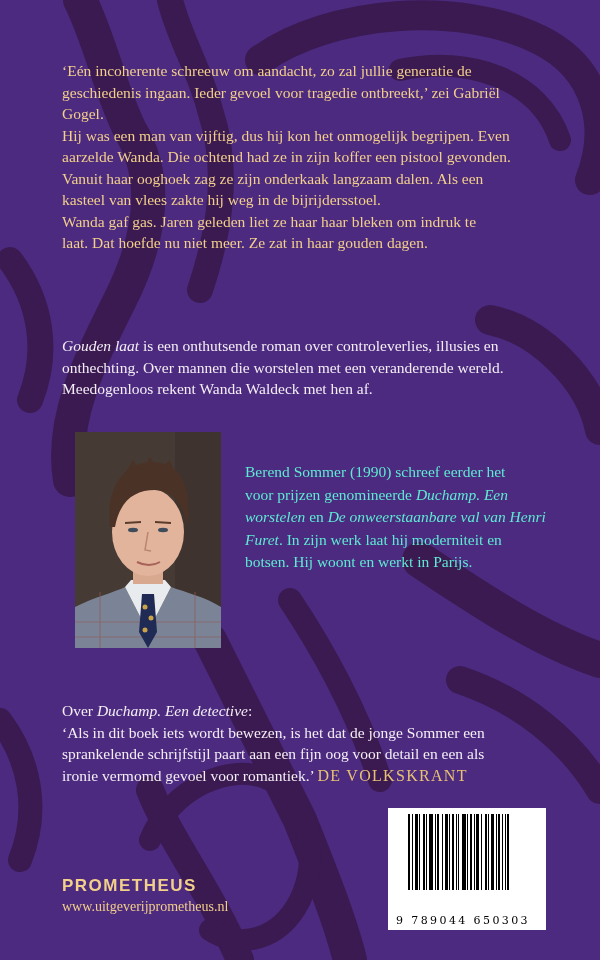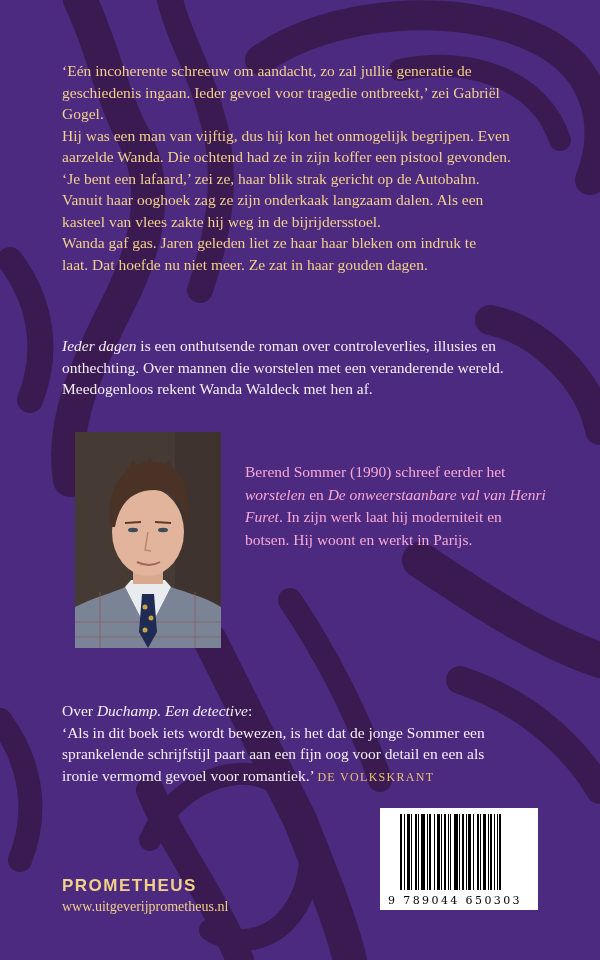--- a/index.html
+++ b/index.html
@@ -5,27 +5,27 @@
   html,body{margin:0;padding:0;}
   body{width:600px;height:960px;overflow:hidden;background:#4c2a7f;position:relative;font-family:"DejaVu Serif","Liberation Serif",serif;}
   .bg-art{position:absolute;left:0;top:0;width:600px;height:960px;z-index:0;}
   .content{position:absolute;left:0;top:0;width:600px;height:960px;z-index:1;}
   .p{position:absolute;left:62px;width:520px;font-family:"Liberation Serif","DejaVu Serif",serif;font-size:15.5px;line-height:21.5px;}
   .gold{color:#f2cf8a;}
   .white{color:#f4eef6;}
   .line{display:block;white-space:nowrap;}
   .intro{top:60px;}
   .blurb{top:335px;}
-  .bio{position:absolute;left:245px;top:461px;width:330px;font-family:"Liberation Serif","DejaVu Serif",serif;font-size:15.5px;line-height:22.5px;color:#f9a8d4;}
+  .bio{position:absolute;left:245px;top:461px;width:330px;font-family:"Liberation Serif","DejaVu Serif",serif;font-size:15.5px;line-height:22.5px;color:#5eead4;}
   .photo{position:absolute;left:75px;top:432px;width:146px;height:216px;background:linear-gradient(180deg,#4b3e38 0%,#3a302b 55%,#3f3a40 100%);overflow:hidden;}
   .review{top:676px;margin-top:24px;}
-  .source{color:#e8c173;font-size:12px;letter-spacing:1.3px;}
+  .source{color:#e8c173;font-size:16px;letter-spacing:1.3px;}
   .logo{position:absolute;left:62px;top:876px;color:#f2cf8a;font-family:"Liberation Sans","DejaVu Sans",sans-serif;font-size:17px;letter-spacing:1.5px;font-weight:bold;}
   .url{position:absolute;left:62px;top:899px;color:#f2cf8a;font-family:"Liberation Serif","DejaVu Serif",serif;font-size:14px;}
-  .barcode{position:absolute;left:380px;top:808px;width:158px;height:102px;background:#ffffff;}
+  .barcode{position:absolute;left:388px;top:808px;width:158px;height:122px;background:#ffffff;}
   .bars{position:absolute;left:20px;top:6px;width:124px;height:76px;display:flex;align-items:stretch;}
   .bar{background:#000;height:100%;}
   .isbn{position:absolute;left:8px;bottom:3px;width:146px;font-family:"DejaVu Serif",serif;font-size:11px;letter-spacing:2.4px;color:#000;}
   i{font-style:italic;}
 </style>
 </head>
 <body>
 
 <svg class="bg-art" viewBox="0 0 600 960" xmlns="http://www.w3.org/2000/svg">
   <g fill="none" stroke="#3b1a52" stroke-linecap="round" stroke-linejoin="round">
@@ -46,29 +46,28 @@
 </svg>
 
 <div class="content">
 
   <div class="p gold intro">
     <span class="line">‘Eén incoherente schreeuw om aandacht, zo zal jullie generatie de</span>
     <span class="line">geschiedenis ingaan. Ieder gevoel voor tragedie ontbreekt,’ zei Gabriël</span>
     <span class="line">Gogel.</span>
     <span class="line">Hij was een man van vijftig, dus hij kon het onmogelijk begrijpen. Even</span>
     <span class="line">aarzelde Wanda. Die ochtend had ze in zijn koffer een pistool gevonden.</span>
-    <span class="line">‘Je bent een lafaard,’ zei ze, haar blik strak gericht op de Autobahn.</span>
     <span class="line">Vanuit haar ooghoek zag ze zijn onderkaak langzaam dalen. Als een</span>
     <span class="line">kasteel van vlees zakte hij weg in de bijrijdersstoel.</span>
     <span class="line">Wanda gaf gas. Jaren geleden liet ze haar haar bleken om indruk te</span>
     <span class="line">laat. Dat hoefde nu niet meer. Ze zat in haar gouden dagen.</span>
   </div>
 
   <div class="p white blurb">
-    <span class="line"><i>Ieder dagen</i><span> is een onthutsende roman over controleverlies, illusies en</span></span>
+    <span class="line"><i>Gouden laat</i><span> is een onthutsende roman over controleverlies, illusies en</span></span>
     <span class="line">onthechting. Over mannen die worstelen met een veranderende wereld.</span>
     <span class="line">Meedogenloos rekent Wanda Waldeck met hen af.</span>
   </div>
 
   <div class="photo" title="Author portrait: man in plaid jacket and patterned tie">
     <svg width="146" height="216" viewBox="0 0 146 216" xmlns="http://www.w3.org/2000/svg">
       <rect x="0" y="0" width="146" height="216" fill="#463a34"></rect>
       <rect x="100" y="0" width="46" height="216" fill="#3e332e"></rect>
 
       <path d="M0,216 L0,175 C20,165 40,160 50,155 L73,200 L96,155 C110,160 130,165 146,175 L146,216 Z" fill="#7b8496"></path>
@@ -92,20 +91,21 @@
       <ellipse cx="88" cy="98" rx="5" ry="2.2" fill="#3e4b5b"></ellipse>
       <path d="M50,91 L66,90 M80,90 L96,91" stroke="#5a3b2c" stroke-width="2"></path>
 
       <path d="M73,100 L70,118 L76,119" stroke="#b98670" stroke-width="1.5" fill="none"></path>
       <path d="M62,130 C70,134 78,134 85,130" stroke="#a8625a" stroke-width="2" fill="none"></path>
     </svg>
   </div>
 
   <div class="bio">
     <span class="line">Berend Sommer (1990) schreef eerder het</span>
+    <span class="line"><span>voor prijzen genomineerde </span><i>Duchamp. Een</i></span>
     <span class="line"><i>worstelen</i><span> en </span><i>De onweerstaanbare val van Henri</i></span>
     <span class="line"><i>Furet</i><span>. In zijn werk laat hij moderniteit en</span></span>
     <span class="line">botsen. Hij woont en werkt in Parijs.</span>
   </div>
 
   <div class="p white review">
     <span class="line"><span>Over </span><i>Duchamp. Een detective</i><span>:</span></span>
     <span class="line">‘Als in dit boek iets wordt bewezen, is het dat de jonge Sommer een</span>
     <span class="line">sprankelende schrijfstijl paart aan een fijn oog voor detail en een als</span>
     <span class="line"><span>ironie vermomd gevoel voor romantiek.’ </span><span class="source">DE VOLKSKRANT</span></span>

